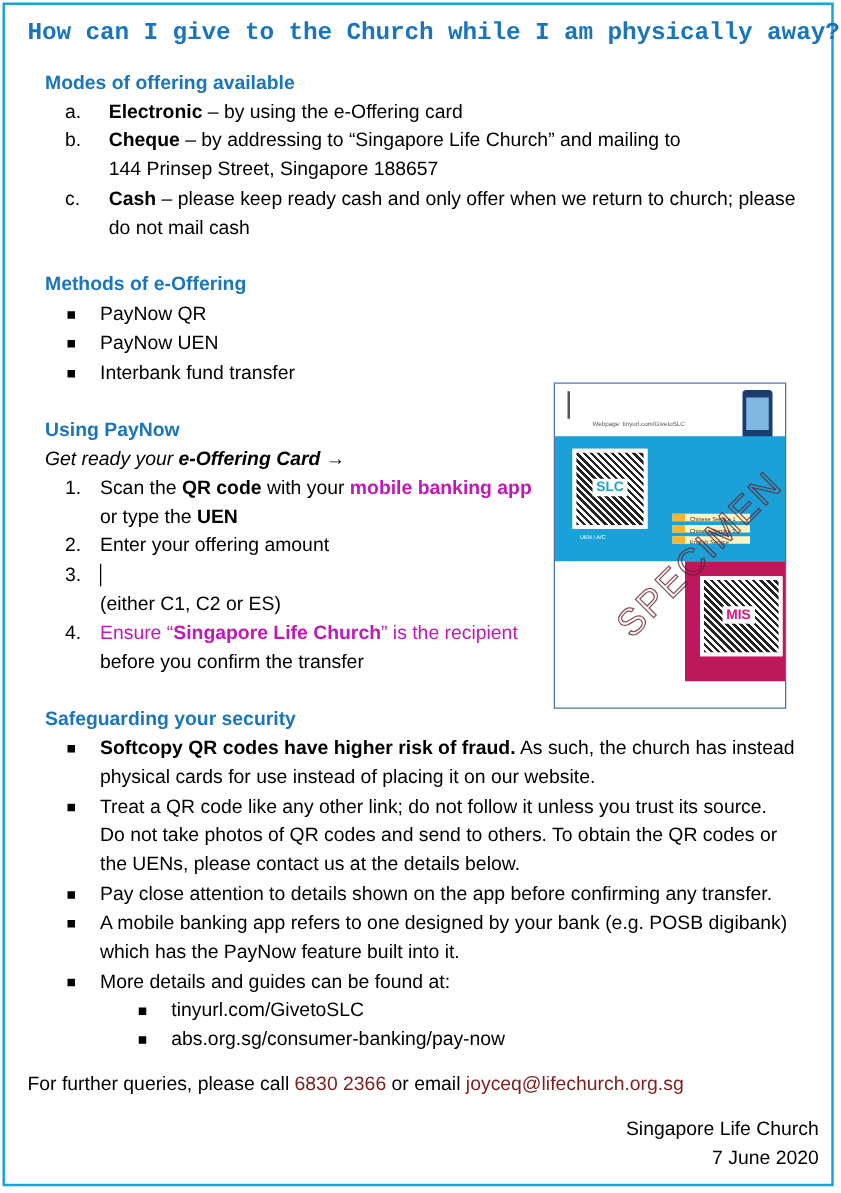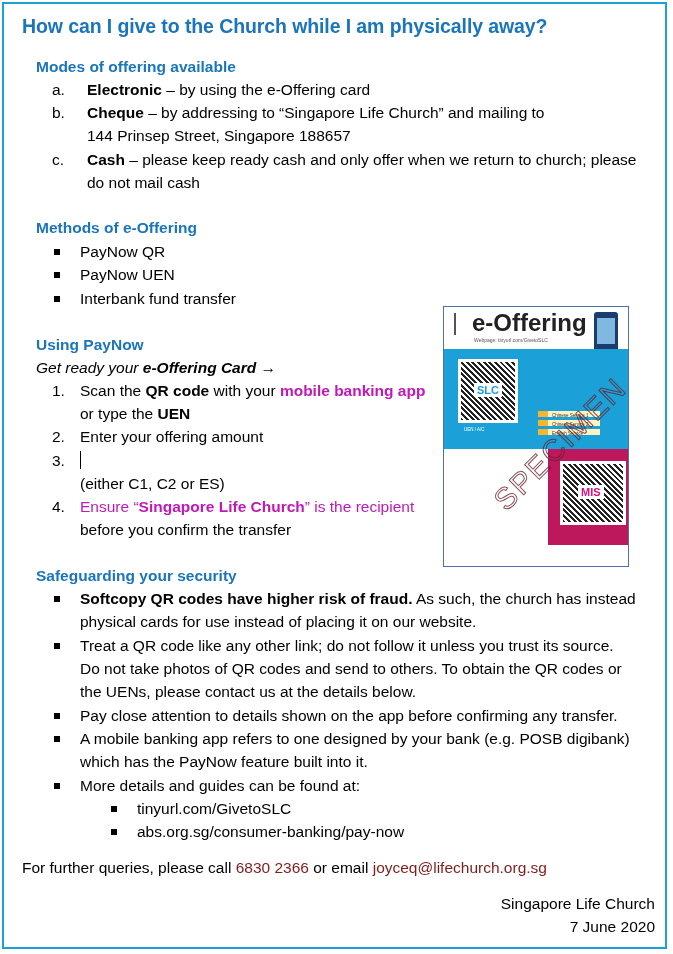--- a/index.html
+++ b/index.html
@@ -1,18 +1,18 @@
 <!DOCTYPE html>
 <html><head>
 <meta charset="utf-8">
 <style>
   html, body { margin:0; padding:0; background:#fff; }
   body { width:673px; height:954px; position:relative; font-family:"Liberation Sans", sans-serif; color:#000; overflow:hidden; }
   .frame { position:absolute; left:2px; top:2px; width:665px; height:947px; border:2px solid #1ba1d8; box-sizing:border-box; }
-  .title { position:absolute; left:22px; top:15px; font-size:19.5px; font-weight:bold; color:#1a75bc; letter-spacing:-0.1px; }
+  .title { position:absolute; left:22px; top:15px; font-size:19.5px; font-weight:bold; color:#1a75bc; letter-spacing:-0.1px;font-family:Liberation Mono, monospace; }
   .h2 { position:absolute; left:36px; font-size:15.5px; font-weight:bold; color:#1a75bc; }
   .line { position:absolute; font-size:15.5px; white-space:nowrap; line-height:20px;text-align:right; }
   .mk { position:absolute; font-size:15.5px; line-height:20px; }
   .sq { position:absolute; width:6px; height:6px; background:#000; }
   .b { font-weight:bold; }
   .mag { color:#c118b8; }
   .blue { color:#7f1d1d; }
   .it { font-style:italic; }
   .cursor { display:inline-block; width:1px; height:18px; background:#000; vertical-align:-3px; }
   
@@ -74,21 +74,20 @@
 <div class="line" style="left:80px;top:451px"><span class="cursor"></span></div>
 <div class="line" style="left:80px;top:474px">(either C1, C2 or ES)</div>
 
 <div class="mk" style="left:52px;top:497px">4.</div>
 <div class="line mag" style="left:80px;top:497px"><span>Ensure “</span><span class="b">Singapore Life Church</span><span>” is the recipient</span></div>
 <div class="line" style="left:80px;top:520px">before you confirm the transfer</div>
 
 <div class="card">
   <div class="card-top">
     <div class="card-cross"></div>
-    <div class="card-title">e-Offering</div>
     <div class="card-sub">Webpage: tinyurl.com/GivetoSLC</div>
     <div class="card-phone">
         <div class="card-phone-screen"></div>
       </div>
   </div>
   <div class="card-blue">
     <div class="qr" style="left:14px;top:10px;width:60px;height:64px"></div>
     <div class="qr-label" style="left:30px;top:34px;color:#1ba1d8">SLC</div>
     <div class="uen-small" style="left:20px;top:78px">UEN / A/C</div>
     <div class="go-row" style="top:62px"><span class="go-code"></span><span>Chinese Service 1</span></div>

